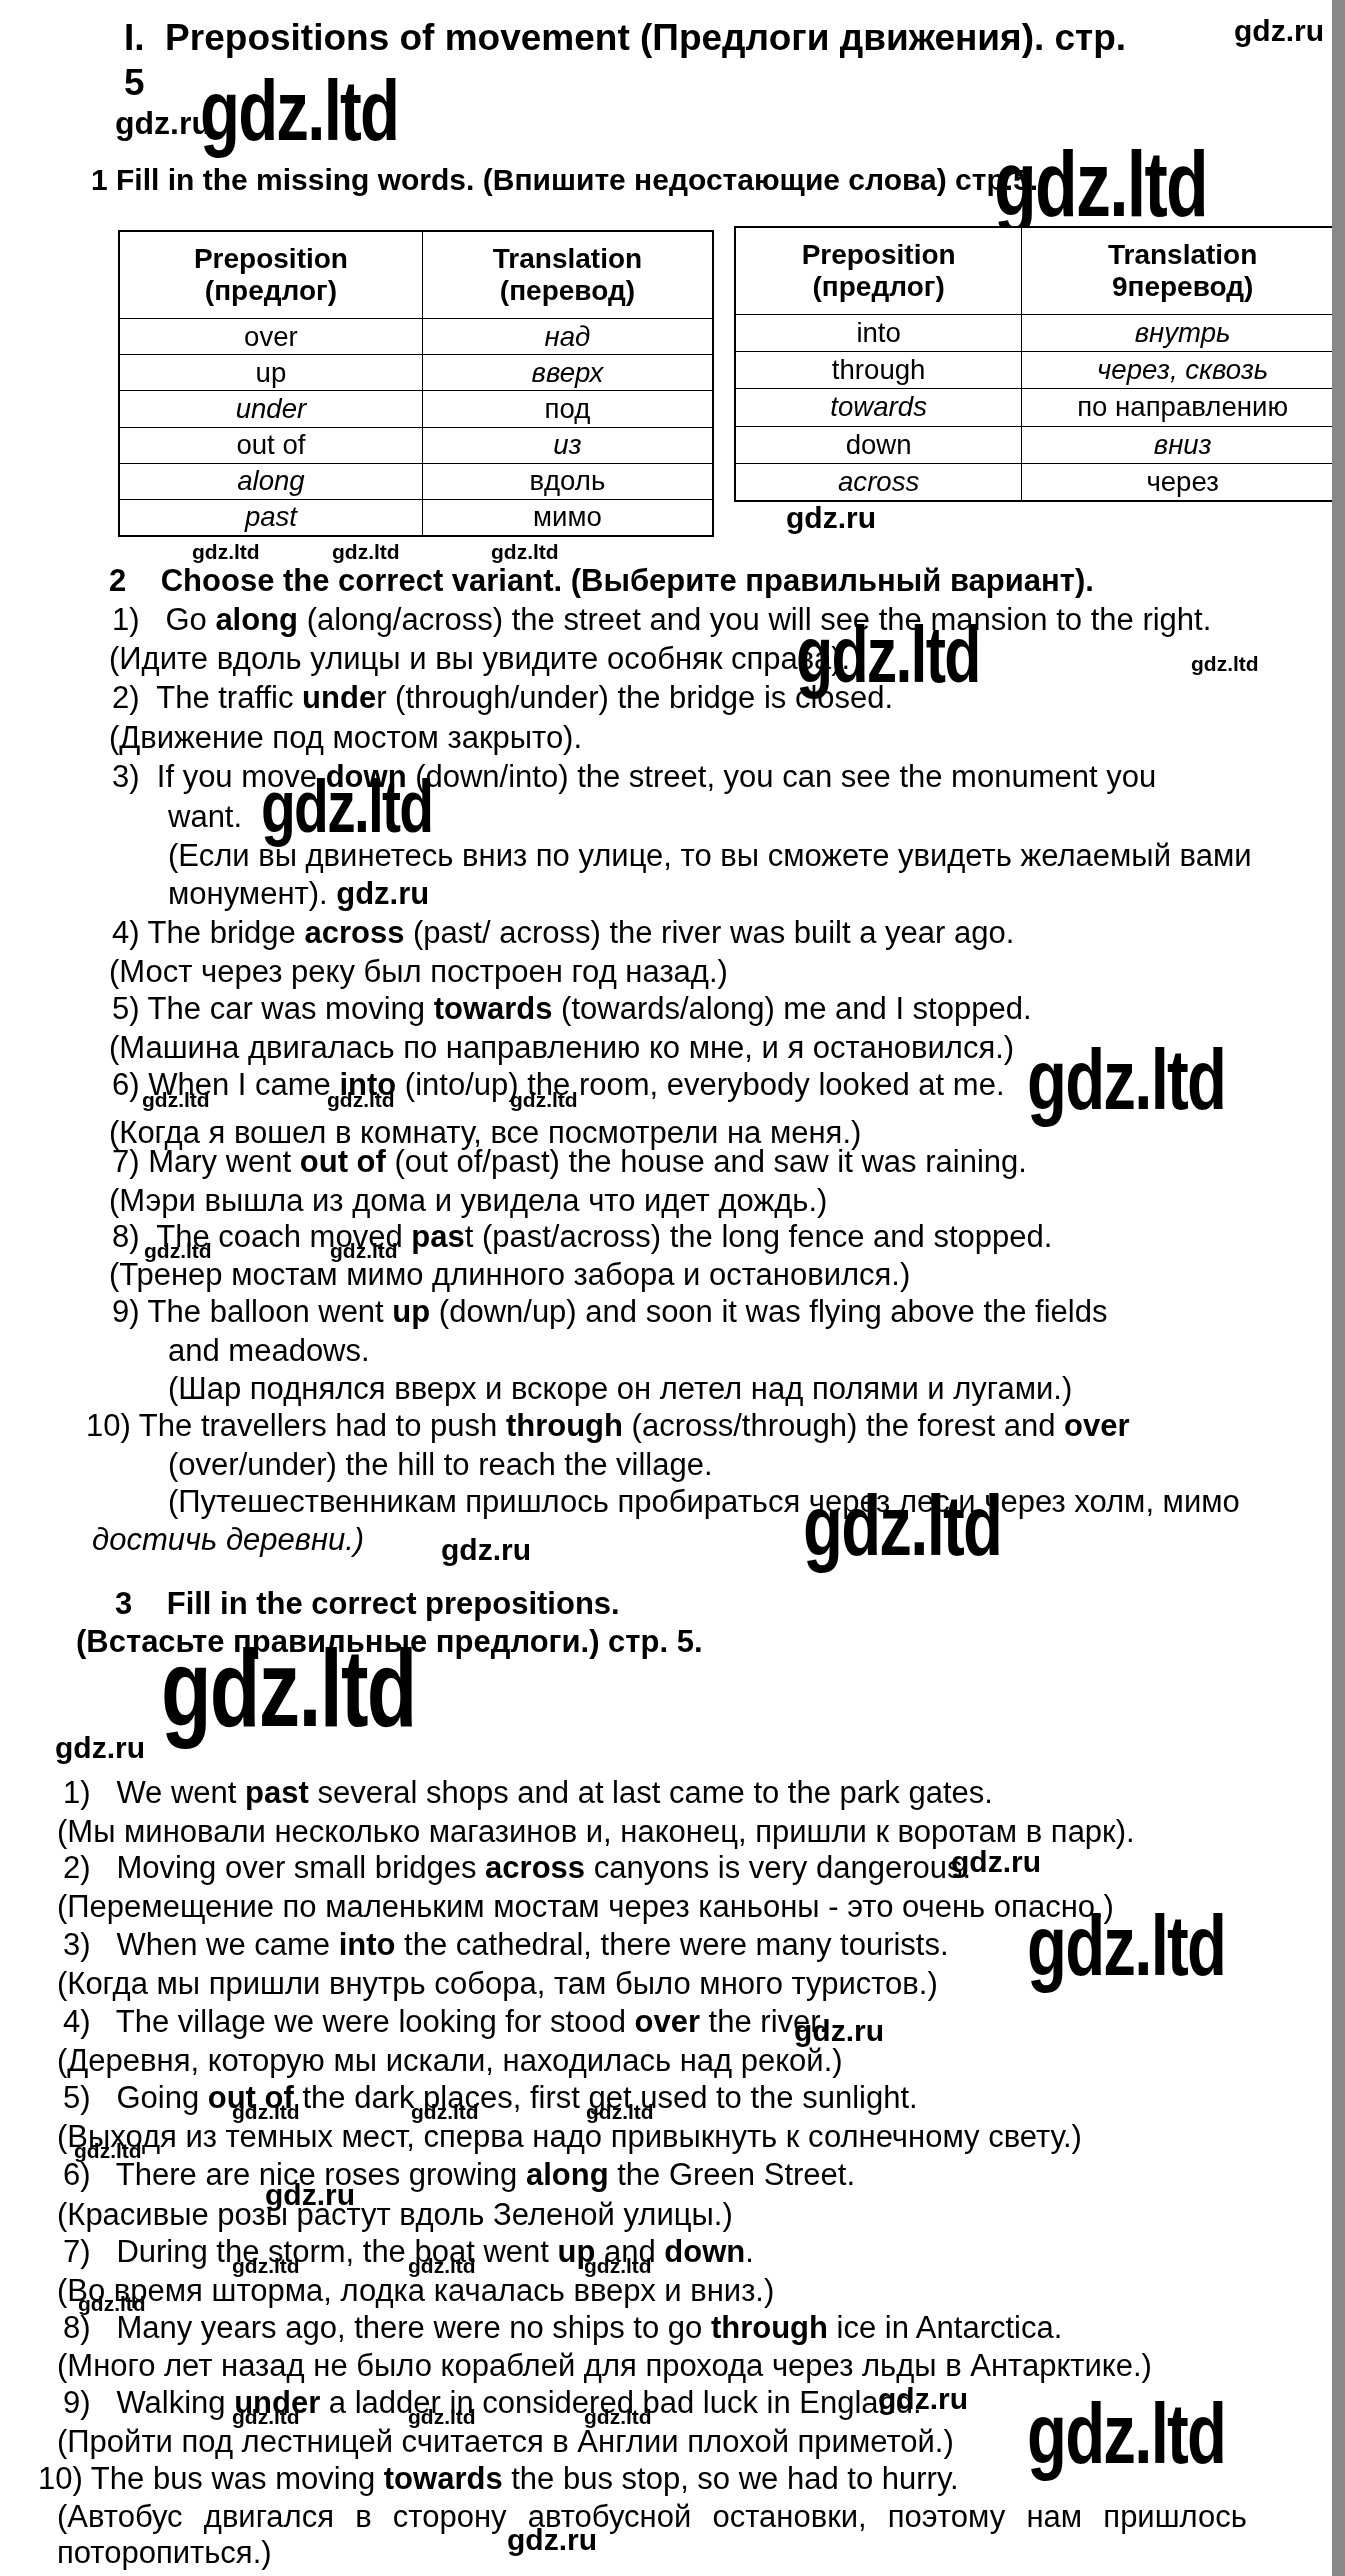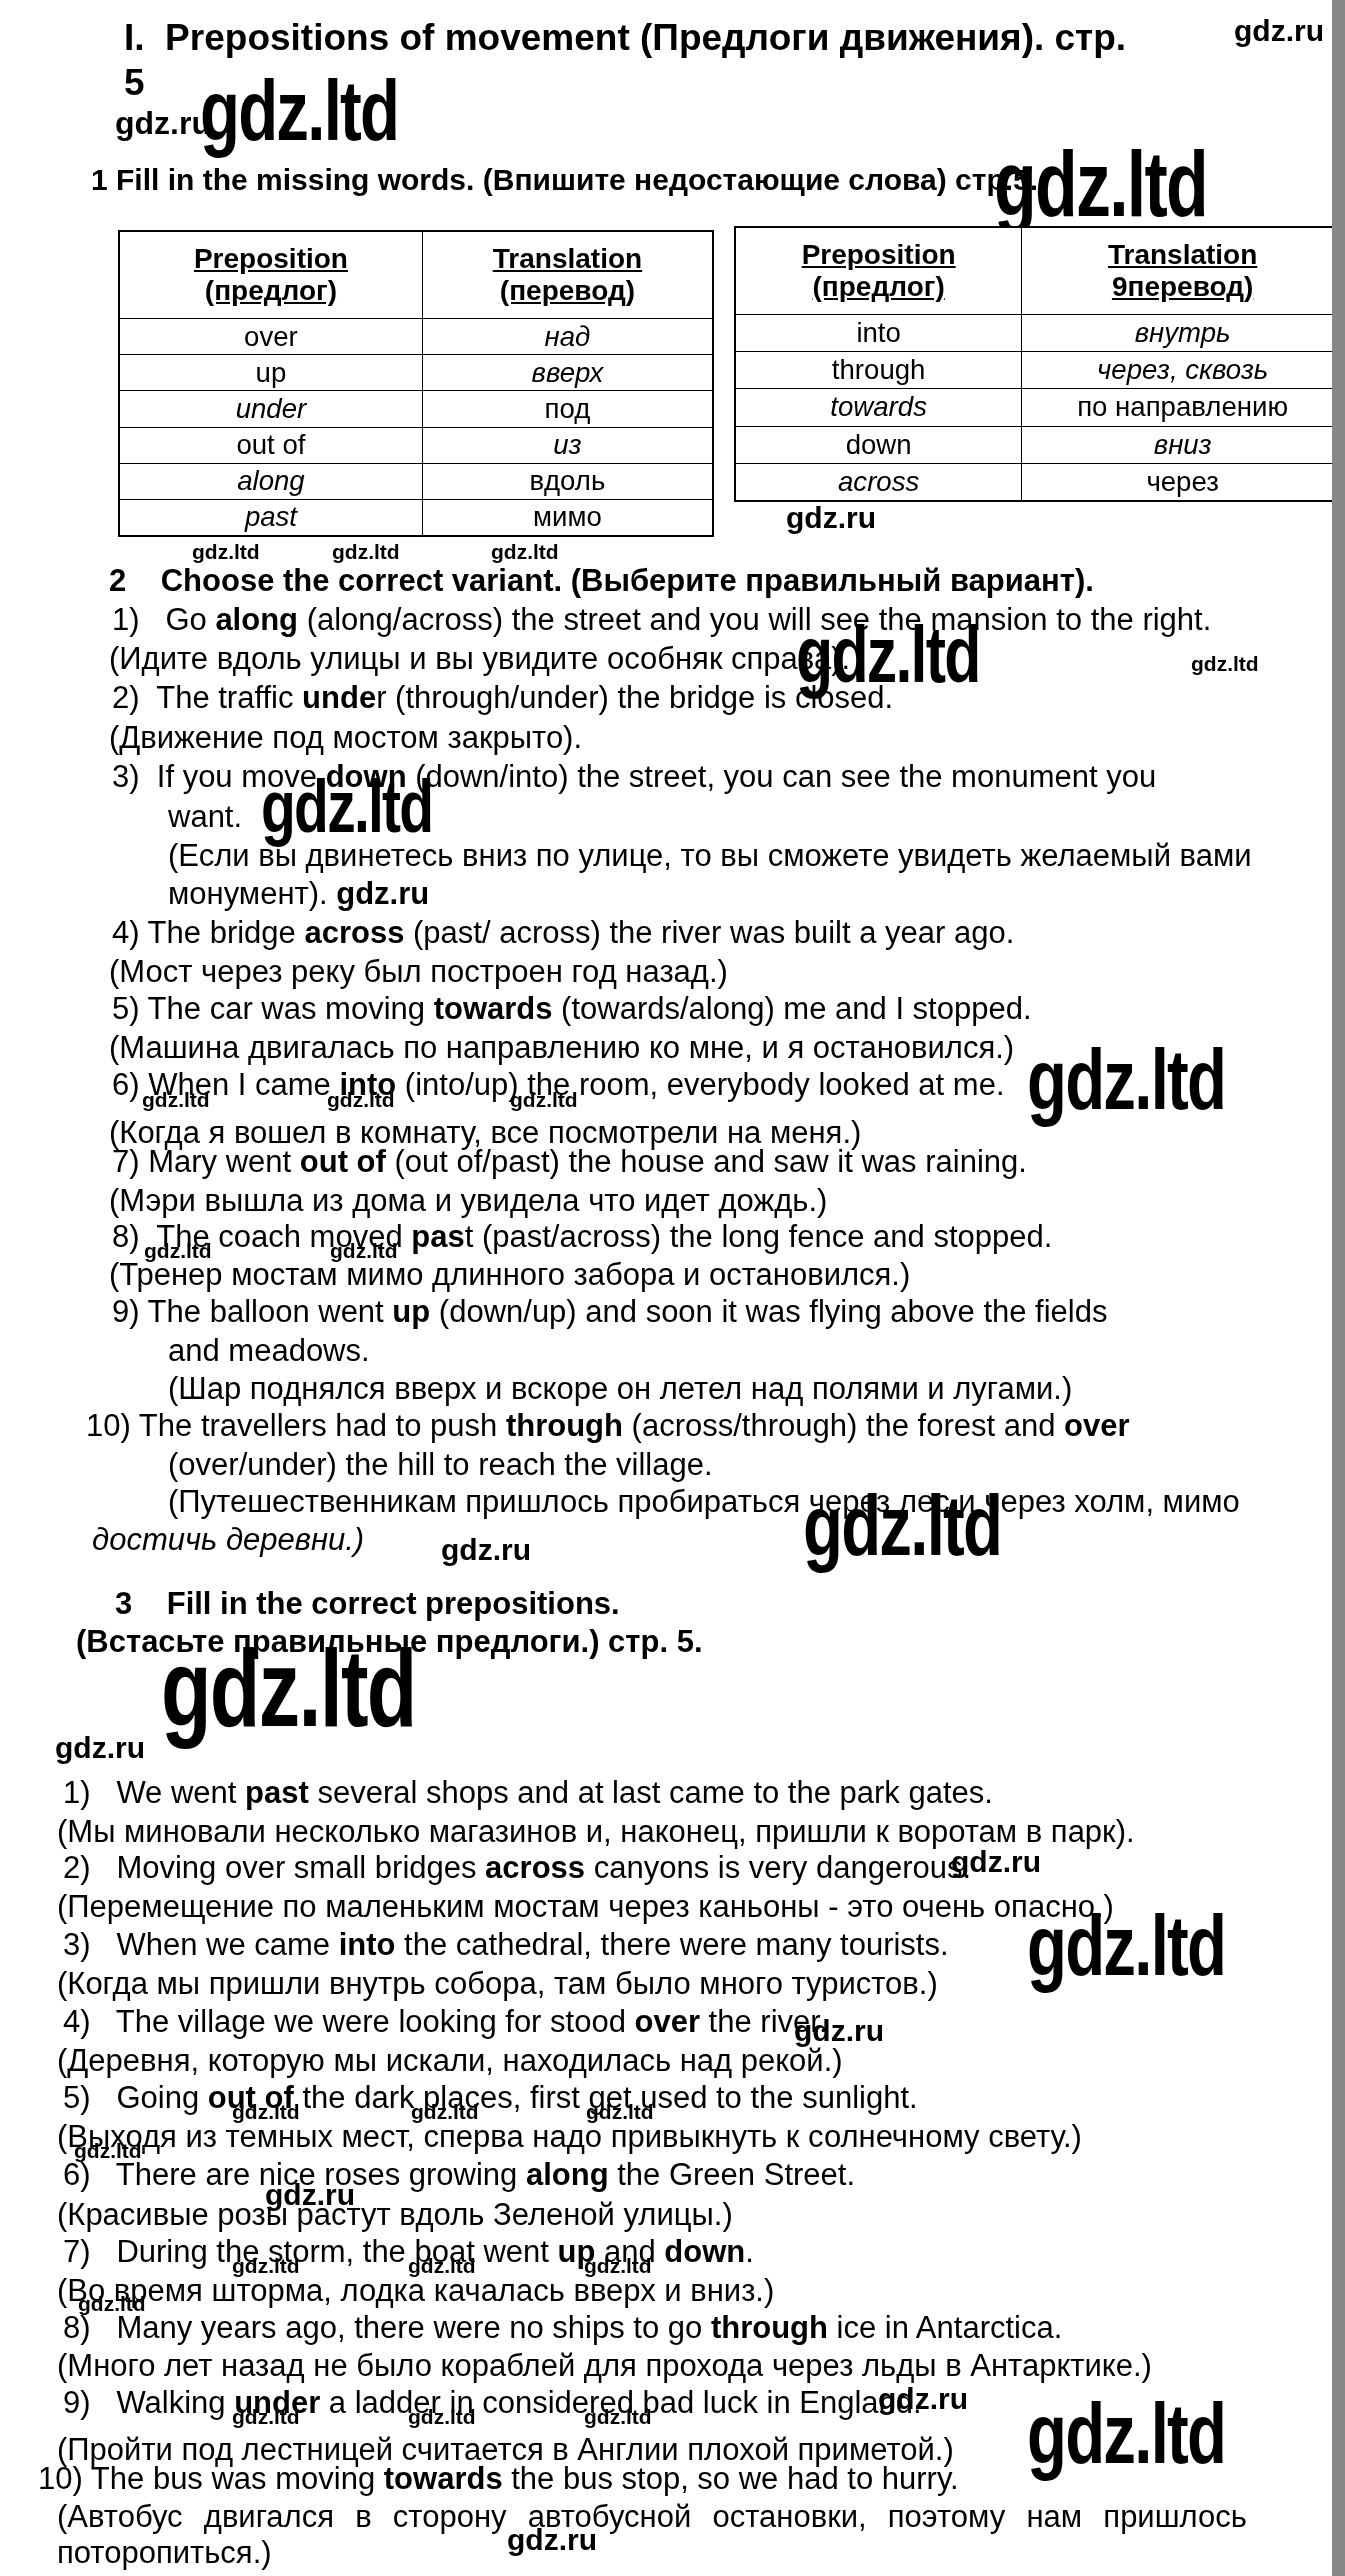--- a/index.html
+++ b/index.html
@@ -17,21 +17,21 @@
   .wm-sm { position:absolute; font-size:21px; font-weight:bold; white-space:pre; }
   .wm-ru { position:absolute; font-size:30px; font-weight:bold; white-space:pre; }
   .wm-ru.lg { font-size:32px; }
   .wm-big { position:absolute; font-weight:bold; white-space:pre; letter-spacing:-2.3px;
             transform:scaleX(0.76); transform-origin:left top; line-height:0.9; }
   
   .wtable { position:absolute; display:grid; border:2.9px solid #000; background:#fff; }
   .cell { display:flex; align-items:center; justify-content:center; text-align:center;
           font-size:27.6px; border-top:1.7px solid #000; white-space:pre-line; padding:0 4.6px; }
   .cell.c2 { border-left:1.7px solid #000; }
-  .wtable .cell:nth-child(1), .wtable .cell:nth-child(2) { border-top:none;text-decoration:underline; }
+  .wtable .cell:nth-child(1), .wtable .cell:nth-child(2) { border-top:none; }
   .cell.head { font-weight:bold; font-size:28px; }
   b { font-weight:bold; }
   i { font-style:italic; }
 </style>
 </head>
 <body>
 
 <div class="page">
 
   <div class="ln title" style="left:124px; top:17px;">I.  Prepositions of movement (Предлоги движения). стр.</div>
@@ -172,21 +172,21 @@
   <div class="wm-sm" style="left:78px; top:2292px;">gdz.ltd</div>
 
   <div class="ln" style="left:63px; top:2311px;">8)   Many years ago, there were no ships to go <b>through</b> ice in Antarctica.</div>
   <div class="ln" style="left:57px; top:2349px;">(Много лет назад не было кораблей для прохода через льды в Антарктике.)</div>
 
   <div class="ln" style="left:63px; top:2386px;">9)   Walking <b>under</b> a ladder in considered bad luck in England.</div>
   <div class="wm-ru" style="left:878px; top:2382px;">gdz.ru</div>
   <div class="wm-sm" style="left:232px; top:2405px;">gdz.ltd</div>
   <div class="wm-sm" style="left:408px; top:2405px;">gdz.ltd</div>
   <div class="wm-sm" style="left:584px; top:2405px;">gdz.ltd</div>
-  <div class="ln" style="left:57px; top:2425px;margin-top:8px;">(Пройти под лестницей считается в Англии плохой приметой.)</div>
+  <div class="ln" style="left:57px; top:2425px;">(Пройти под лестницей считается в Англии плохой приметой.)</div>
   <div class="wm-big" style="left:1027px; top:2395px; font-size:86px;">gdz.ltd</div>
 
   <div class="ln" style="left:38px; top:2462px;">10) The bus was moving <b>towards</b> the bus stop, so we had to hurry.</div>
   <div class="ln jw" style="left:57px; top:2500px;">(Автобус двигался в сторону автобусной остановки, поэтому нам пришлось</div>
   <div class="ln" style="left:57px; top:2536px;">поторопиться.)</div>
   <div class="wm-ru" style="left:507px; top:2523px;">gdz.ru</div>
 
 </div>
 
 

